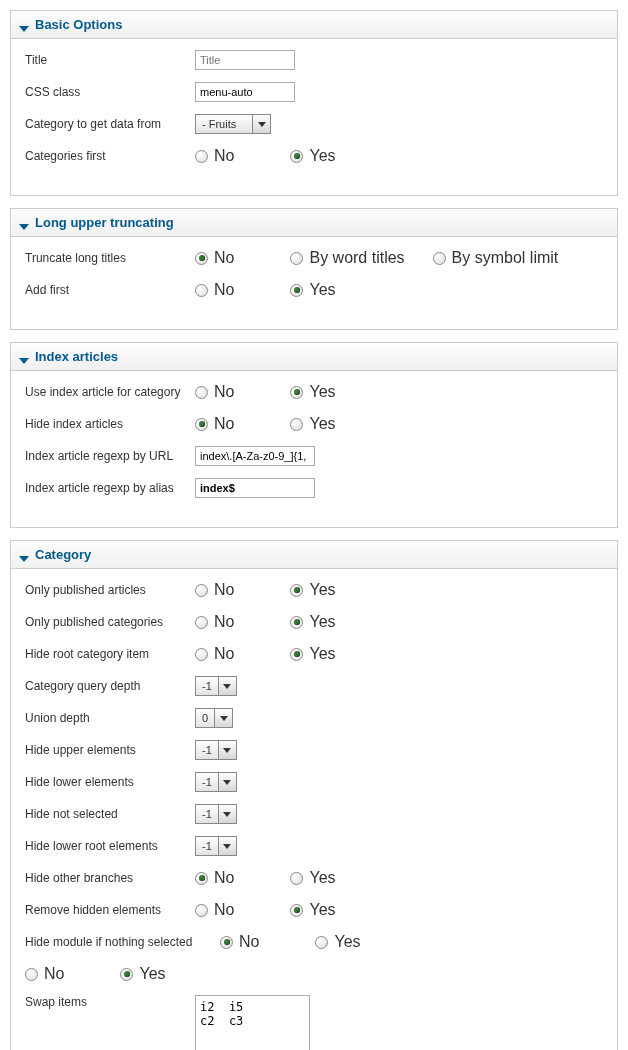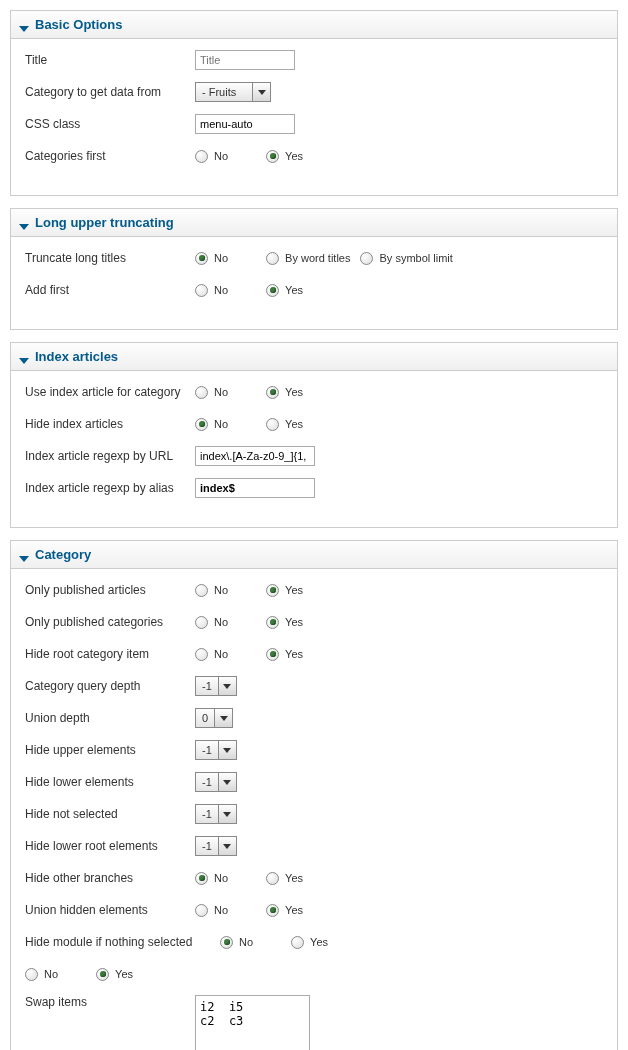--- a/index.html
+++ b/index.html
@@ -97,49 +97,49 @@
     align-items: center; justify-content: center;
     flex-shrink: 0;
   }
   .radio.sel::after {
     content:"";
     width: 6px; height: 6px;
     border-radius:50%;
     background:#3a7a3a;
     box-shadow: inset -1px -1px 1px #265026;
   }
-  .radio-lbl { margin-right: 4px; font-size:11px; }
+  .radio-lbl { margin-right: 22px; font-size:16px; }
 </style>
 </head>
 <body>
 
 <div class="panel">
   <div class="panel-header">
     <span class="tri"></span>
     <span>Basic Options</span>
   </div>
   <div class="panel-body">
     <div class="row">
       <span class="lbl" style="width:170px">Title</span>
       <input type="text" style="width: 100px;" placeholder="Title">
     </div>
     <div class="row">
+      <span class="lbl" style="width:170px">CSS class</span>
+      <input type="text" style="width: 100px;" value="menu-auto">
+    </div>
+    <div class="row">
       <span class="lbl" style="width:170px">Category to get data from</span>
       <span class="select-wrap">
         <span class="sel-val"> - Fruits</span>
         <span class="sel-btn">
             <span class="dn"></span>
           </span>
       </span>
     </div>
     <div class="row">
-      <span class="lbl" style="width:170px">CSS class</span>
-      <input type="text" style="width: 100px;" value="menu-auto">
-    </div>
-    <div class="row">
       <span class="lbl" style="width:170px">Categories first</span>
       <span class="radio-group">
         <span class="radio"></span>
         <span class="radio-lbl">No</span>
       </span>
       <span class="radio-group" style="margin-left:34px">
         <span class="radio sel"></span>
         <span class="radio-lbl">Yes</span>
       </span>
     </div>
@@ -329,21 +329,21 @@
           <span class="radio sel"></span>
           <span class="radio-lbl">No</span>
         </span>
       <span class="radio-group" style="margin-left:34px">
           <span class="radio"></span>
           <span class="radio-lbl">Yes</span>
         </span>
     </div>
 
     <div class="row">
-      <span class="lbl" style="width:170px">Union hidden elements</span>
+      <span class="lbl" style="width:170px">Remove hidden elements</span>
       <span class="radio-group">
           <span class="radio"></span>
           <span class="radio-lbl">No</span>
         </span>
       <span class="radio-group" style="margin-left:34px">
           <span class="radio sel"></span>
           <span class="radio-lbl">Yes</span>
         </span>
     </div>
 

